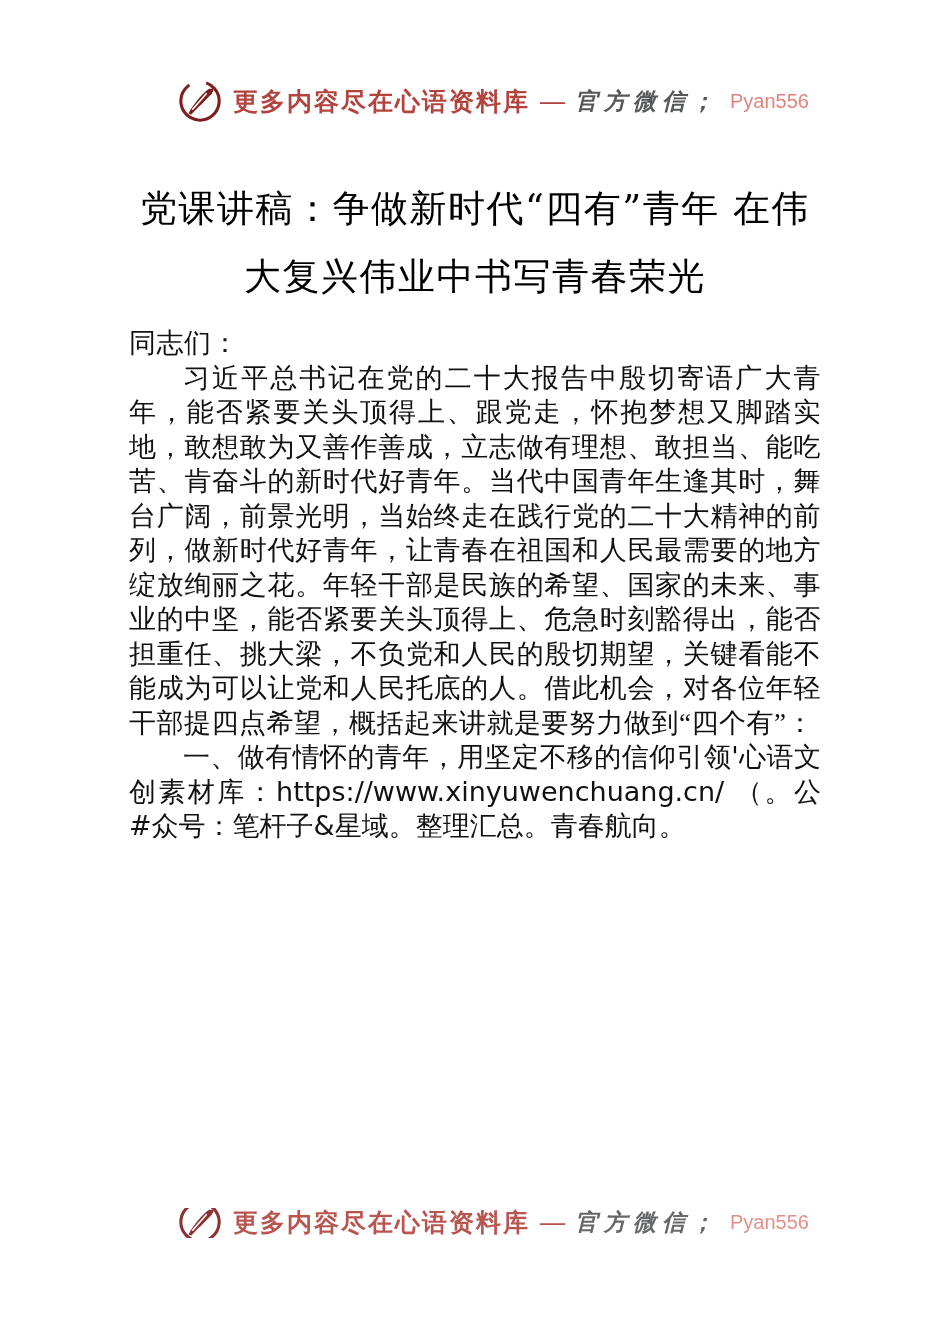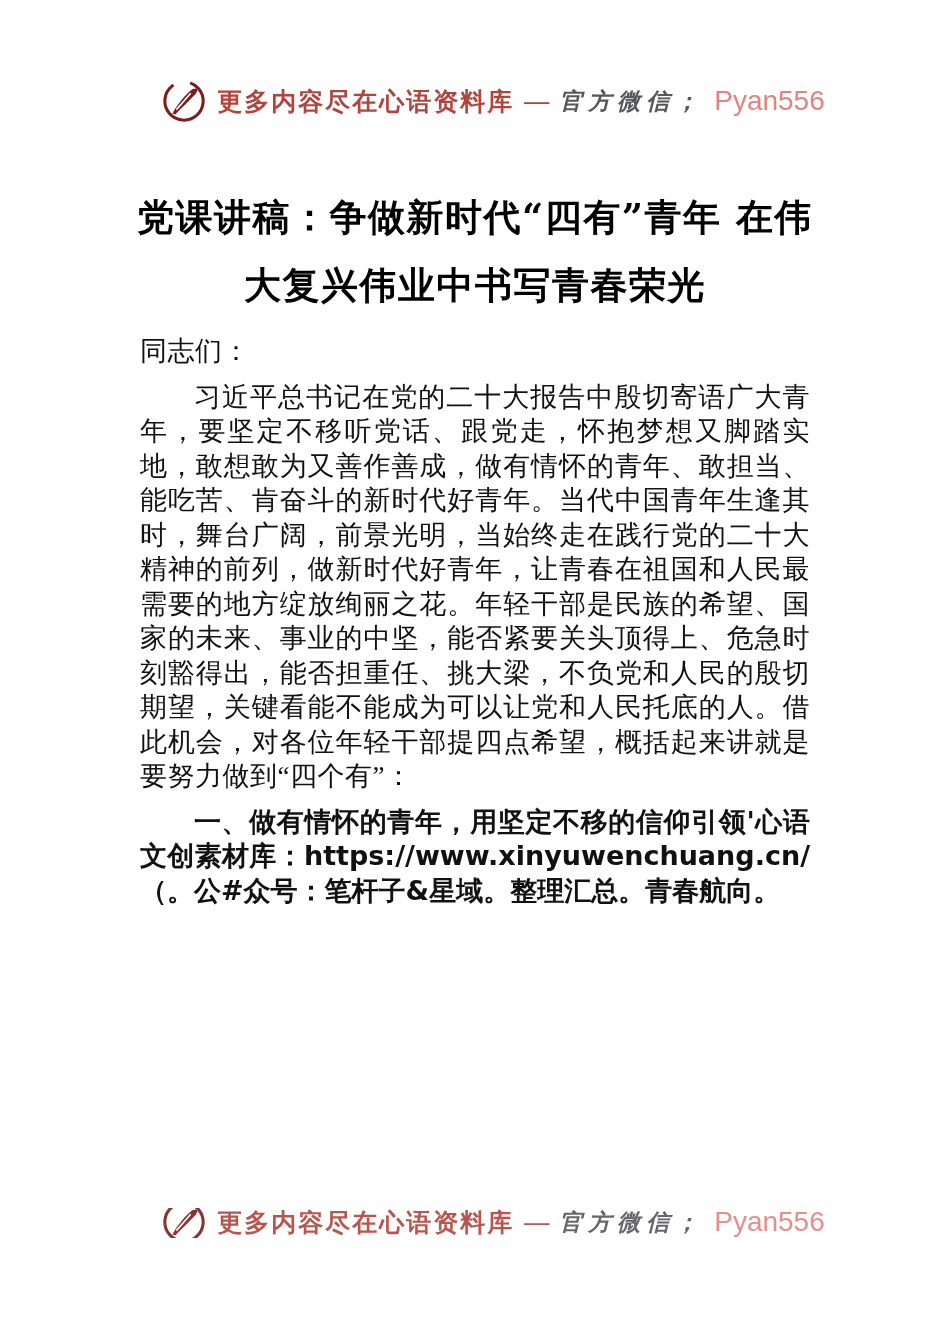--- a/index.html
+++ b/index.html
@@ -26,53 +26,53 @@
   }
   .wm-dash{color:var(--wm-red,#b2433d);font-size:25px;font-weight:bold;}
   .wm-label{
     color:var(--wm-gray,#56575b);
     font-size:23px;font-style:italic;font-weight:bold;
     font-family:"DejaVu Serif",serif;
     letter-spacing:6px;
   }
   .wm-account{
     color:var(--wm-pink,#e2837d);
-    font-size:28px;
+    font-size:20px;
     font-family:"Liberation Sans",sans-serif;
   }
   .header-wm{position:absolute;left:0;right:0;top:78px;}
   .footer-wm{
     position:absolute;left:0;right:0;top:1208px;height:30px;
     overflow:hidden;opacity:.9;z-index:0;
   }
   .footer-wm .wm-row{margin-top:-9px;}
   
   .doc-title{
     position:relative;z-index:1;
-    width:708px;margin:8px auto;
+    width:708px;margin:0 auto;
     padding-top:175px;
     text-align:center;
     font-size:37px;line-height:68px;
-    font-weight:bold;
+    font-weight:normal;
     letter-spacing:1.5px;
     font-family:"DejaVu Serif",serif;
     color:#000;
   }
   
   .doc-body{
     position:relative;z-index:1;
     width:692px;margin:15px auto 0;
     font-size:27px;line-height:34.5px;
     letter-spacing:.5px;
     text-align:justify;
   }
-  .doc-body p{margin:11px;text-indent:2em;}
+  .doc-body p{margin:0;text-indent:2em;}
   .doc-body p.noindent{text-indent:0;}
   .seg-bold{
-    font-weight:bold;
+    font-weight:normal;
     font-family:"DejaVu Sans",sans-serif;
     letter-spacing:0;
   }
 </style>
 </head>
 <body>
 
 <div class="page">
 
   <div class="header-wm">
@@ -89,21 +89,21 @@
         <span class="wm-dash">—</span>
         <span class="wm-label">官方微信；</span>
       <span class="wm-account">Pyan556</span>
     </div>
   </div>
 
   <h1 class="doc-title">党课讲稿：争做新时代“四有”青年 在伟大复兴伟业中书写青春荣光</h1>
 
   <div class="doc-body">
       <p class="noindent"><span>同志们：</span></p>
-      <p class=""><span>习近平总书记在党的二十大报告中殷切寄语广大青年，要坚定不移听党话、跟党走，怀抱梦想又脚踏实地，敢想敢为又善作善成，做有情怀的青年、敢担当、能吃苦、肯奋斗的新时代好青年。当代中国青年生逢其时，舞台广阔，前景光明，当始终走在践行党的二十大精神的前列，做新时代好青年，让青春在祖国和人民最需要的地方绽放绚丽之花。年轻干部是民族的希望、国家的未来、事业的中坚，能否紧要关头顶得上、危急时刻豁得出，能否担重任、挑大梁，不负党和人民的殷切期望，关键看能不能成为可以让党和人民托底的人。借此机会，对各位年轻干部提四点希望，概括起来讲就是要努力做到“四个有”：</span></p>
+      <p class=""><span>习近平总书记在党的二十大报告中殷切寄语广大青年，能否紧要关头顶得上、跟党走，怀抱梦想又脚踏实地，敢想敢为又善作善成，立志做有理想、敢担当、能吃苦、肯奋斗的新时代好青年。当代中国青年生逢其时，舞台广阔，前景光明，当始终走在践行党的二十大精神的前列，做新时代好青年，让青春在祖国和人民最需要的地方绽放绚丽之花。年轻干部是民族的希望、国家的未来、事业的中坚，能否紧要关头顶得上、危急时刻豁得出，能否担重任、挑大梁，不负党和人民的殷切期望，关键看能不能成为可以让党和人民托底的人。借此机会，对各位年轻干部提四点希望，概括起来讲就是要努力做到“四个有”：</span></p>
       <p class=""><span class="seg-bold">一、做有情怀的青年，用坚定不移的信仰引领'心语文创素材库：https://www.xinyuwenchuang.cn/ （。公#众号：笔杆子&amp;星域。整理汇总。青春航向。</span></p>
     </div>
 
   <div class="footer-wm">
     <div class="wm-row">
       <span class="wm-logo">
         <svg width="46" height="46" viewBox="0 0 48 48" aria-hidden="true">
           <circle cx="24" cy="24" r="20" fill="none" stroke="#7d1e1c" stroke-width="3.2" stroke-dasharray="96 18" transform="rotate(-40 24 24)"></circle>
           <path d="M12 37 C16 29,27 15,34 11 L37 16 C31 22,20 33,15 38 Z" fill="#7d1e1c"></path>
           <line x1="16" y1="33" x2="31" y2="16" stroke="#ffffff" stroke-width="1.6"></line>

